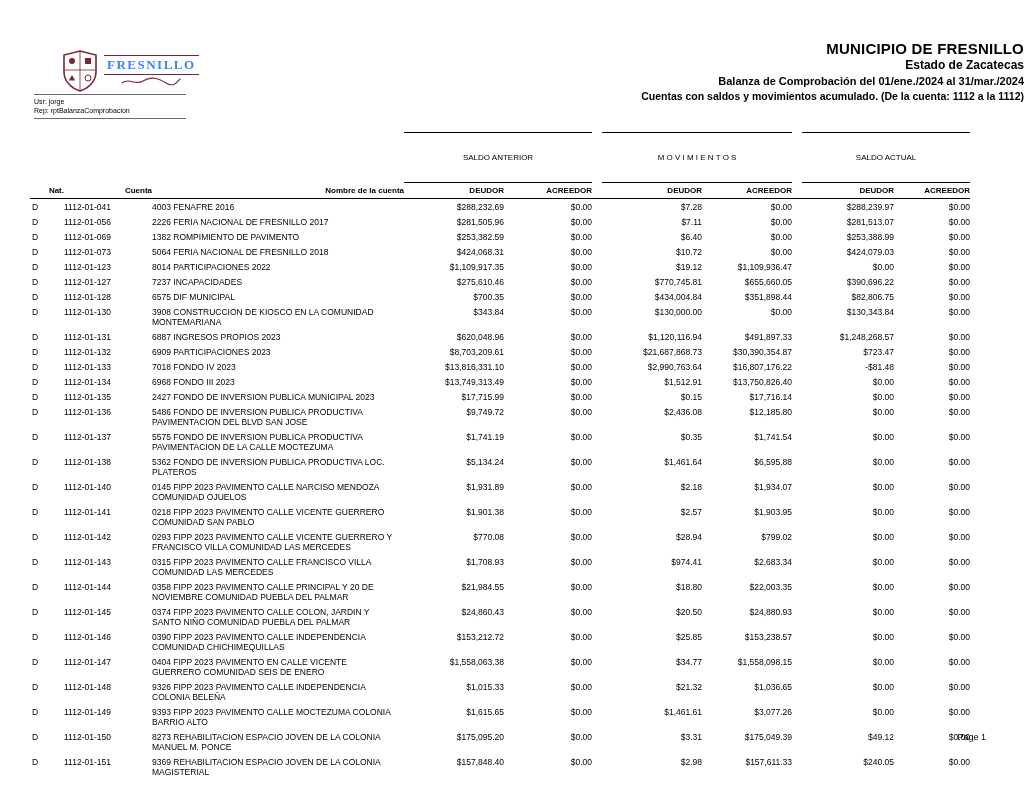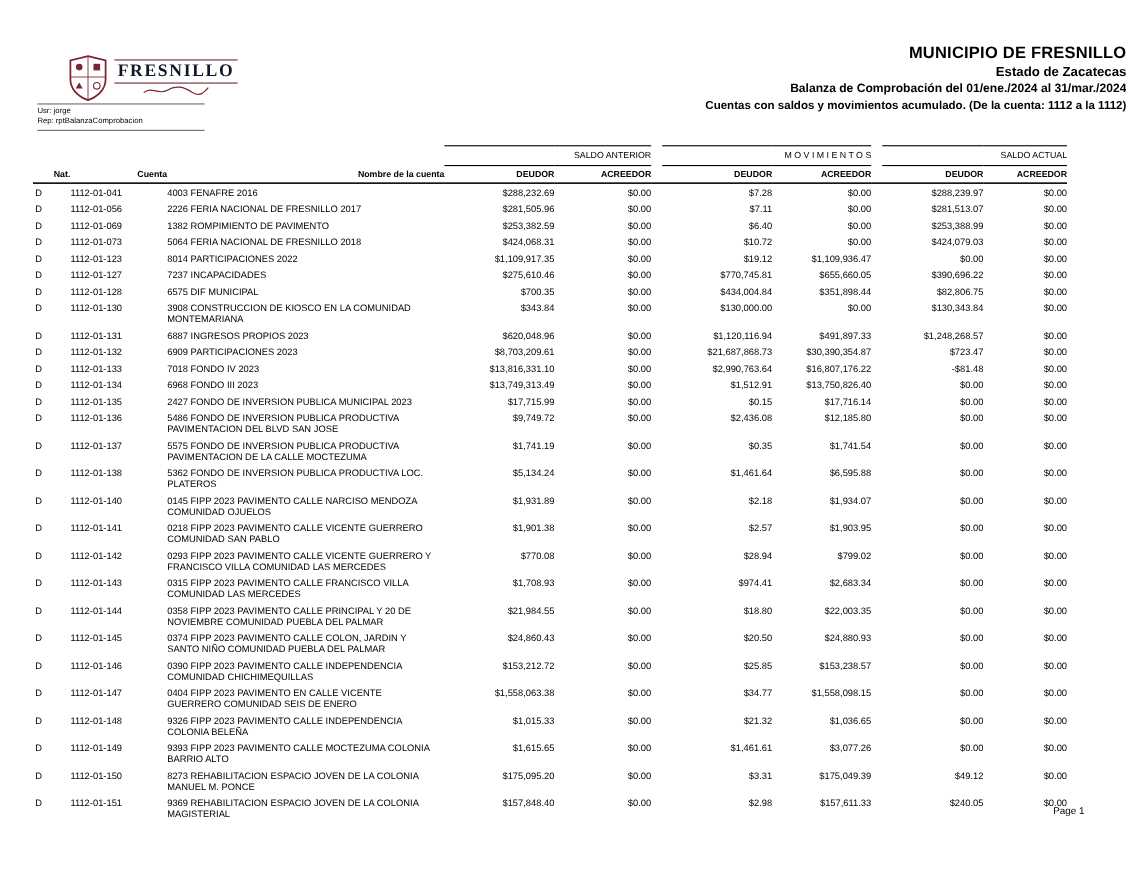--- a/index.html
+++ b/index.html
@@ -15,22 +15,22 @@
   .header { position: relative; height: 132px; }
   .titles { position: absolute; top: 40px; left: 0; width: 100%; text-align: right; font-weight: bold; }
   .title-main  { font-size: 15px; letter-spacing: 0.2px; }
   .title-sub   { font-size: 12px; margin-top: 1px; }
   .title-report{ font-size: 11px; margin-top: 3px; }
   .title-scope { font-size: 10.5px; margin-top: 3px; }
 
   .logo { position: absolute; left: 62px; top: 50px; display: flex; align-items: center; gap: 6px; color: #7b2433; }
   .logo-right { display: flex; flex-direction: column; align-items: center; gap: 1px; }
   .logo-name {
-    font-family: "Liberation Serif", serif; font-weight: bold; font-size: 16px;
-    letter-spacing: 1.5px; color: #0f172a;
+    font-family: "Liberation Serif", serif; font-weight: bold; font-size: 13px;
+    letter-spacing: 1.5px; color: #3b82f6;
     border-top: 1px solid #7b2433; border-bottom: 1px solid #7b2433; padding: 1px 3px; text-align: center;
   }
 
   .meta-left {
     position: absolute; left: 34px; top: 94px; width: 152px;
     border-top: 1px solid #6b6b6b; border-bottom: 1px solid #6b6b6b;
     padding: 2px 0 3px; font-size: 7px; line-height: 9px;
   }
   .datebox {
     position: absolute; right: 56px; top: 90px;
@@ -42,22 +42,22 @@
   .datebox .val { border-left: 1px solid #6b6b6b; padding: 2px 2px 2px 4px; }
   .datebox .r1  { border-bottom: 1px solid #6b6b6b; }
 
   
   table.report {
     border-collapse: collapse; table-layout: fixed;
     margin-left: 30px; width: 940px; font-size: 8.5px;
   }
   table.report th, table.report td { font-weight: normal; }
   th.grp {
-    font-weight: bold; font-size: 8px; text-align: right;
-    border-top: 1px solid #000; border-bottom: 1px solid #000; padding: 4px 0;
+    font-weight: bold; font-size: 8px; text-align: center;
+    border-top: 1px solid #000; border-bottom: 1px solid #000; padding: 20px 0;
   }
   th.nogrp, th.gaph { border: none; }
   tr.colhead th {
     font-weight: bold; font-size: 8px; text-align: right;
     border-bottom: 1px solid #000; padding: 3px 0 3px; vertical-align: bottom;
   }
   tr.colhead th.left { text-align: right; }
   table.report td { vertical-align: top; padding: 2.5px 0; line-height: 10px; }
   table.report td.num { text-align: right; }
   table.report td.c-nombre { padding-right: 12px; }

